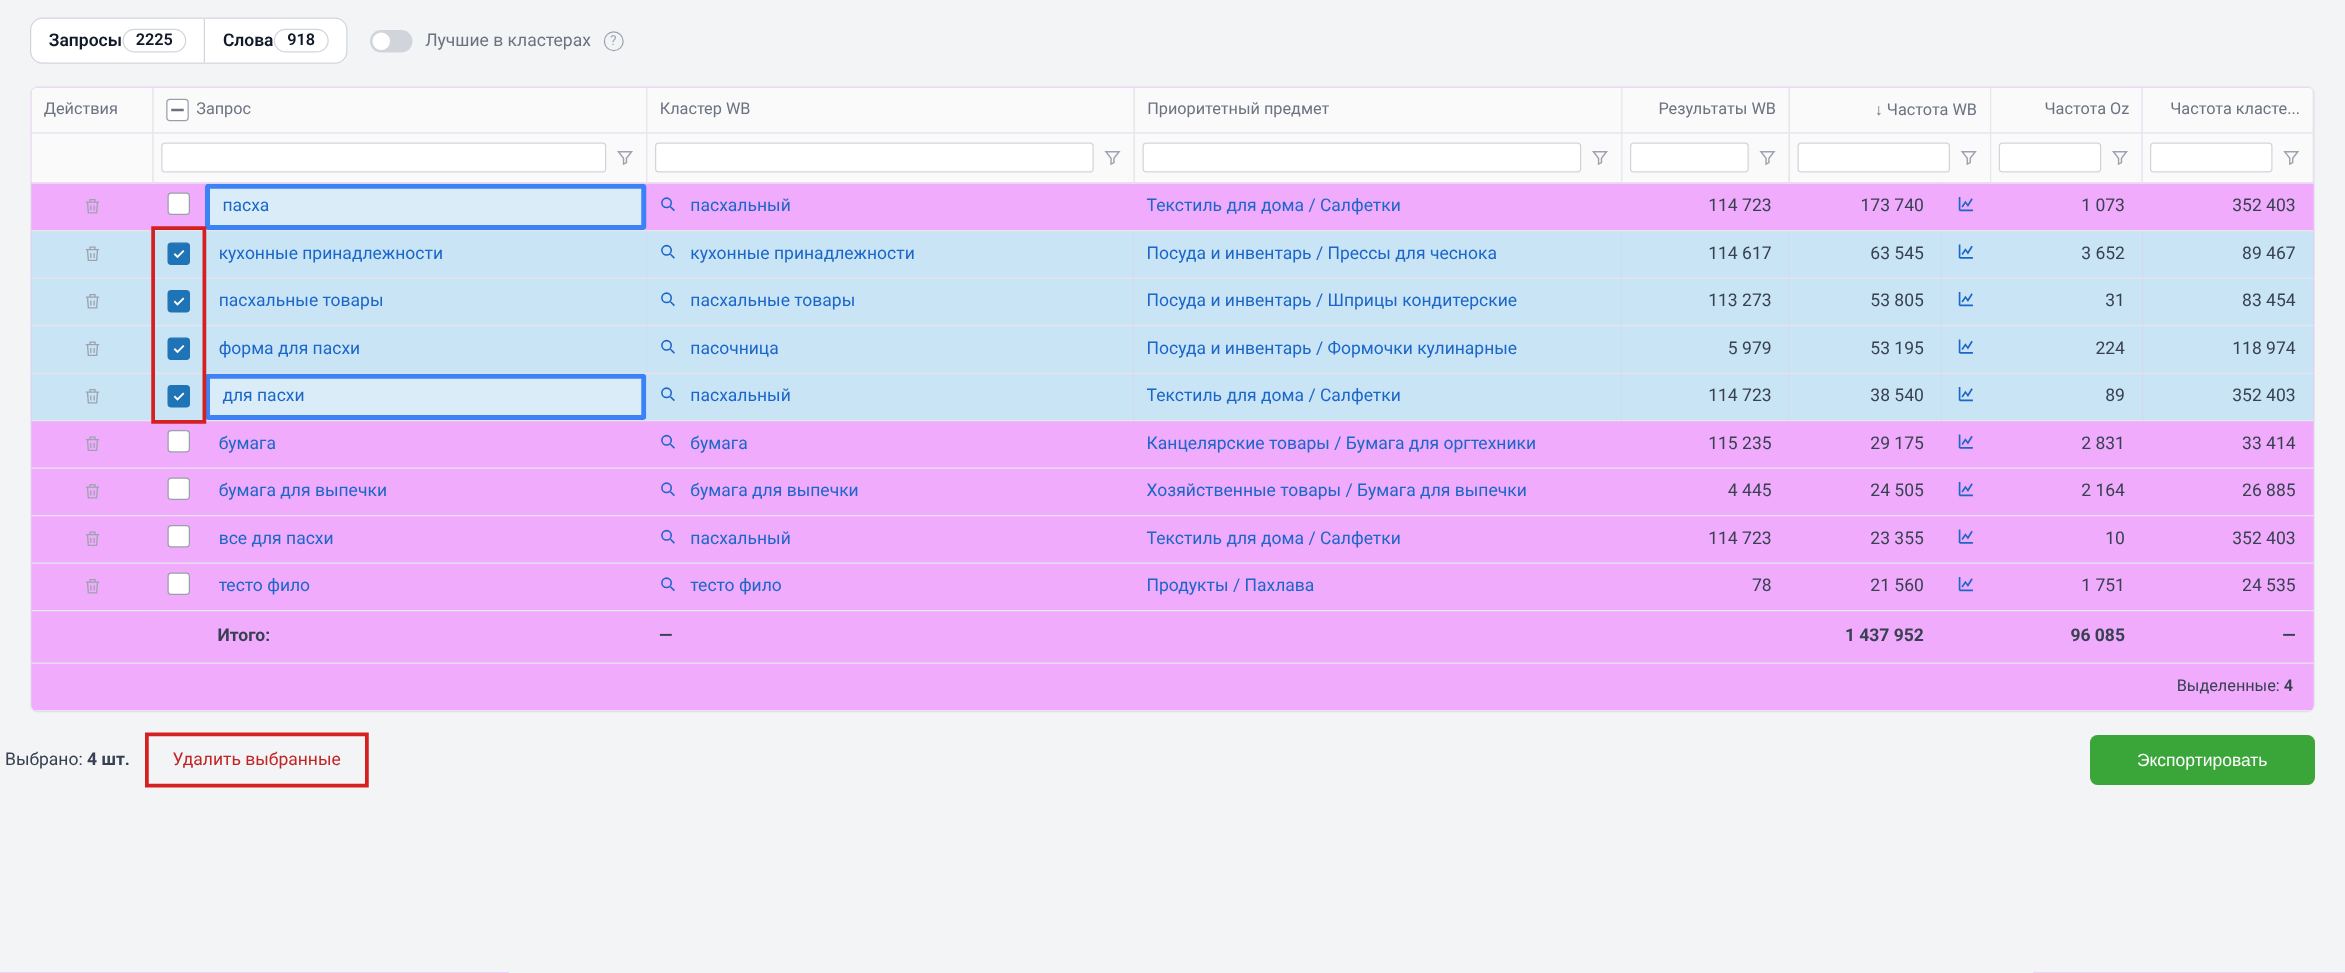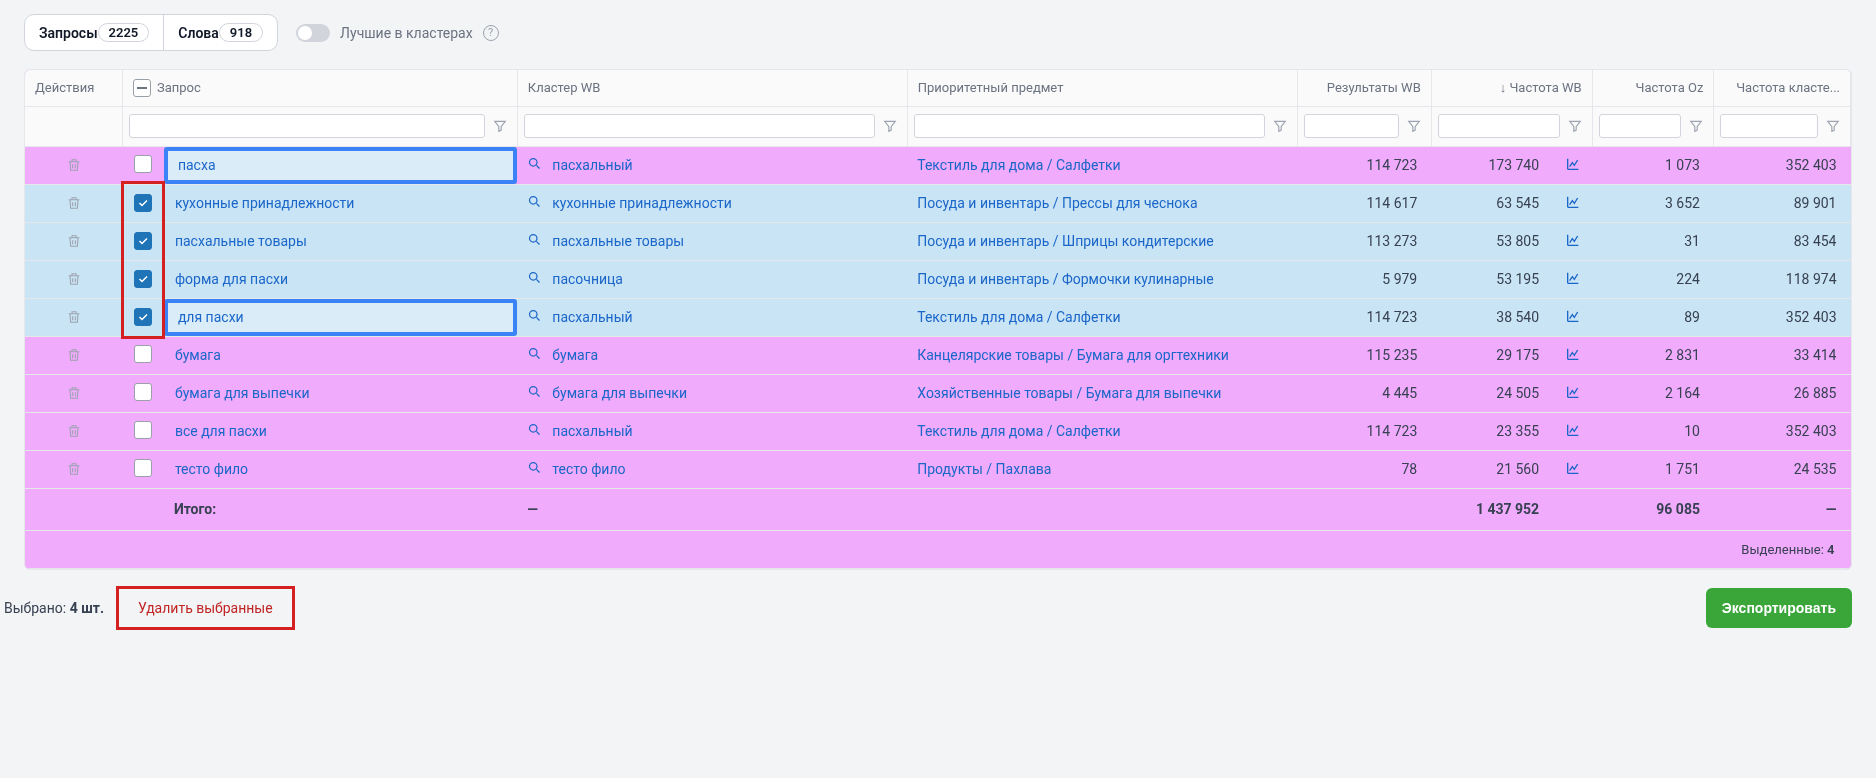--- a/index.html
+++ b/index.html
@@ -63,21 +63,21 @@
 
   .red-box { position: absolute; border: 3px solid #d42020; pointer-events: none; }
 
   .totals td { font-weight: 700; height: 42px; }
   .selected-foot { text-align: right; padding: 10px 16px; font-size: 13px; color: #374151; }
   .selected-foot b { font-weight: 600; }
 
   .footer { display: flex; align-items: center; justify-content: space-between; padding: 18px 24px 24px 4px; gap: 26px; }
   .footer-left { display: flex; align-items: center; gap: 20px; }
   .del-link { color: #c02424; cursor: pointer; padding: 8px 14px; font-size: 14px; }
-  .export-btn { background: #3aa63a; color: #fff; border: none; border-radius: 6px; padding: 12px 16px; font-size: 14px; font-weight: 700; cursor: pointer; margin-left: 46px; }
+  .export-btn { background: #3aa63a; color: #fff; border: none; border-radius: 6px; padding: 12px 38px; font-size: 14px; font-weight: 400; cursor: pointer; margin-left: 46px; }
 
   .rel { position: relative; }
 </style>
 </head>
 <body>
 
 <div class="wrap rel">
   <div class="toolbar">
     <div class="pill-group">
       <div class="pill">
@@ -284,21 +284,21 @@
                 <span class="link">кухонные принадлежности</span>
               </div>
             </td>
     <td class="left"><span class="link">Посуда и инвентарь / Прессы для чеснока</span></td>
     <td class="right">114 617</td>
     <td class="right">63 545</td>
     <td class="center"><span class="chart-ic"><svg width="16" height="16" viewBox="0 0 24 24" fill="none" stroke="currentColor" stroke-width="2">
                   <path d="M4 20V4M4 20h16M7 16l4-6 3 4 5-8"></path>
                 </svg></span></td>
     <td class="right">3 652</td>
-    <td class="right">89 901</td>
+    <td class="right">89 467</td>
           </tr>
           <tr class="sel">
     <td class="center"><button class="trash-btn">
                 <svg width="16" height="16" viewBox="0 0 24 24" fill="none" stroke="currentColor" stroke-width="1.6">
                   <path d="M4 7h16M9 7V4h6v3M6 7l1 13h10l1-13M10 11v6M14 11v6"></path>
                 </svg>
               </button></td>
     <td class="center chk-td"><span class="chk checked">
                 <svg width="12" height="12" viewBox="0 0 24 24" fill="none" stroke="white" stroke-width="3">
                   <path d="M5 12l5 5L20 7"></path>

